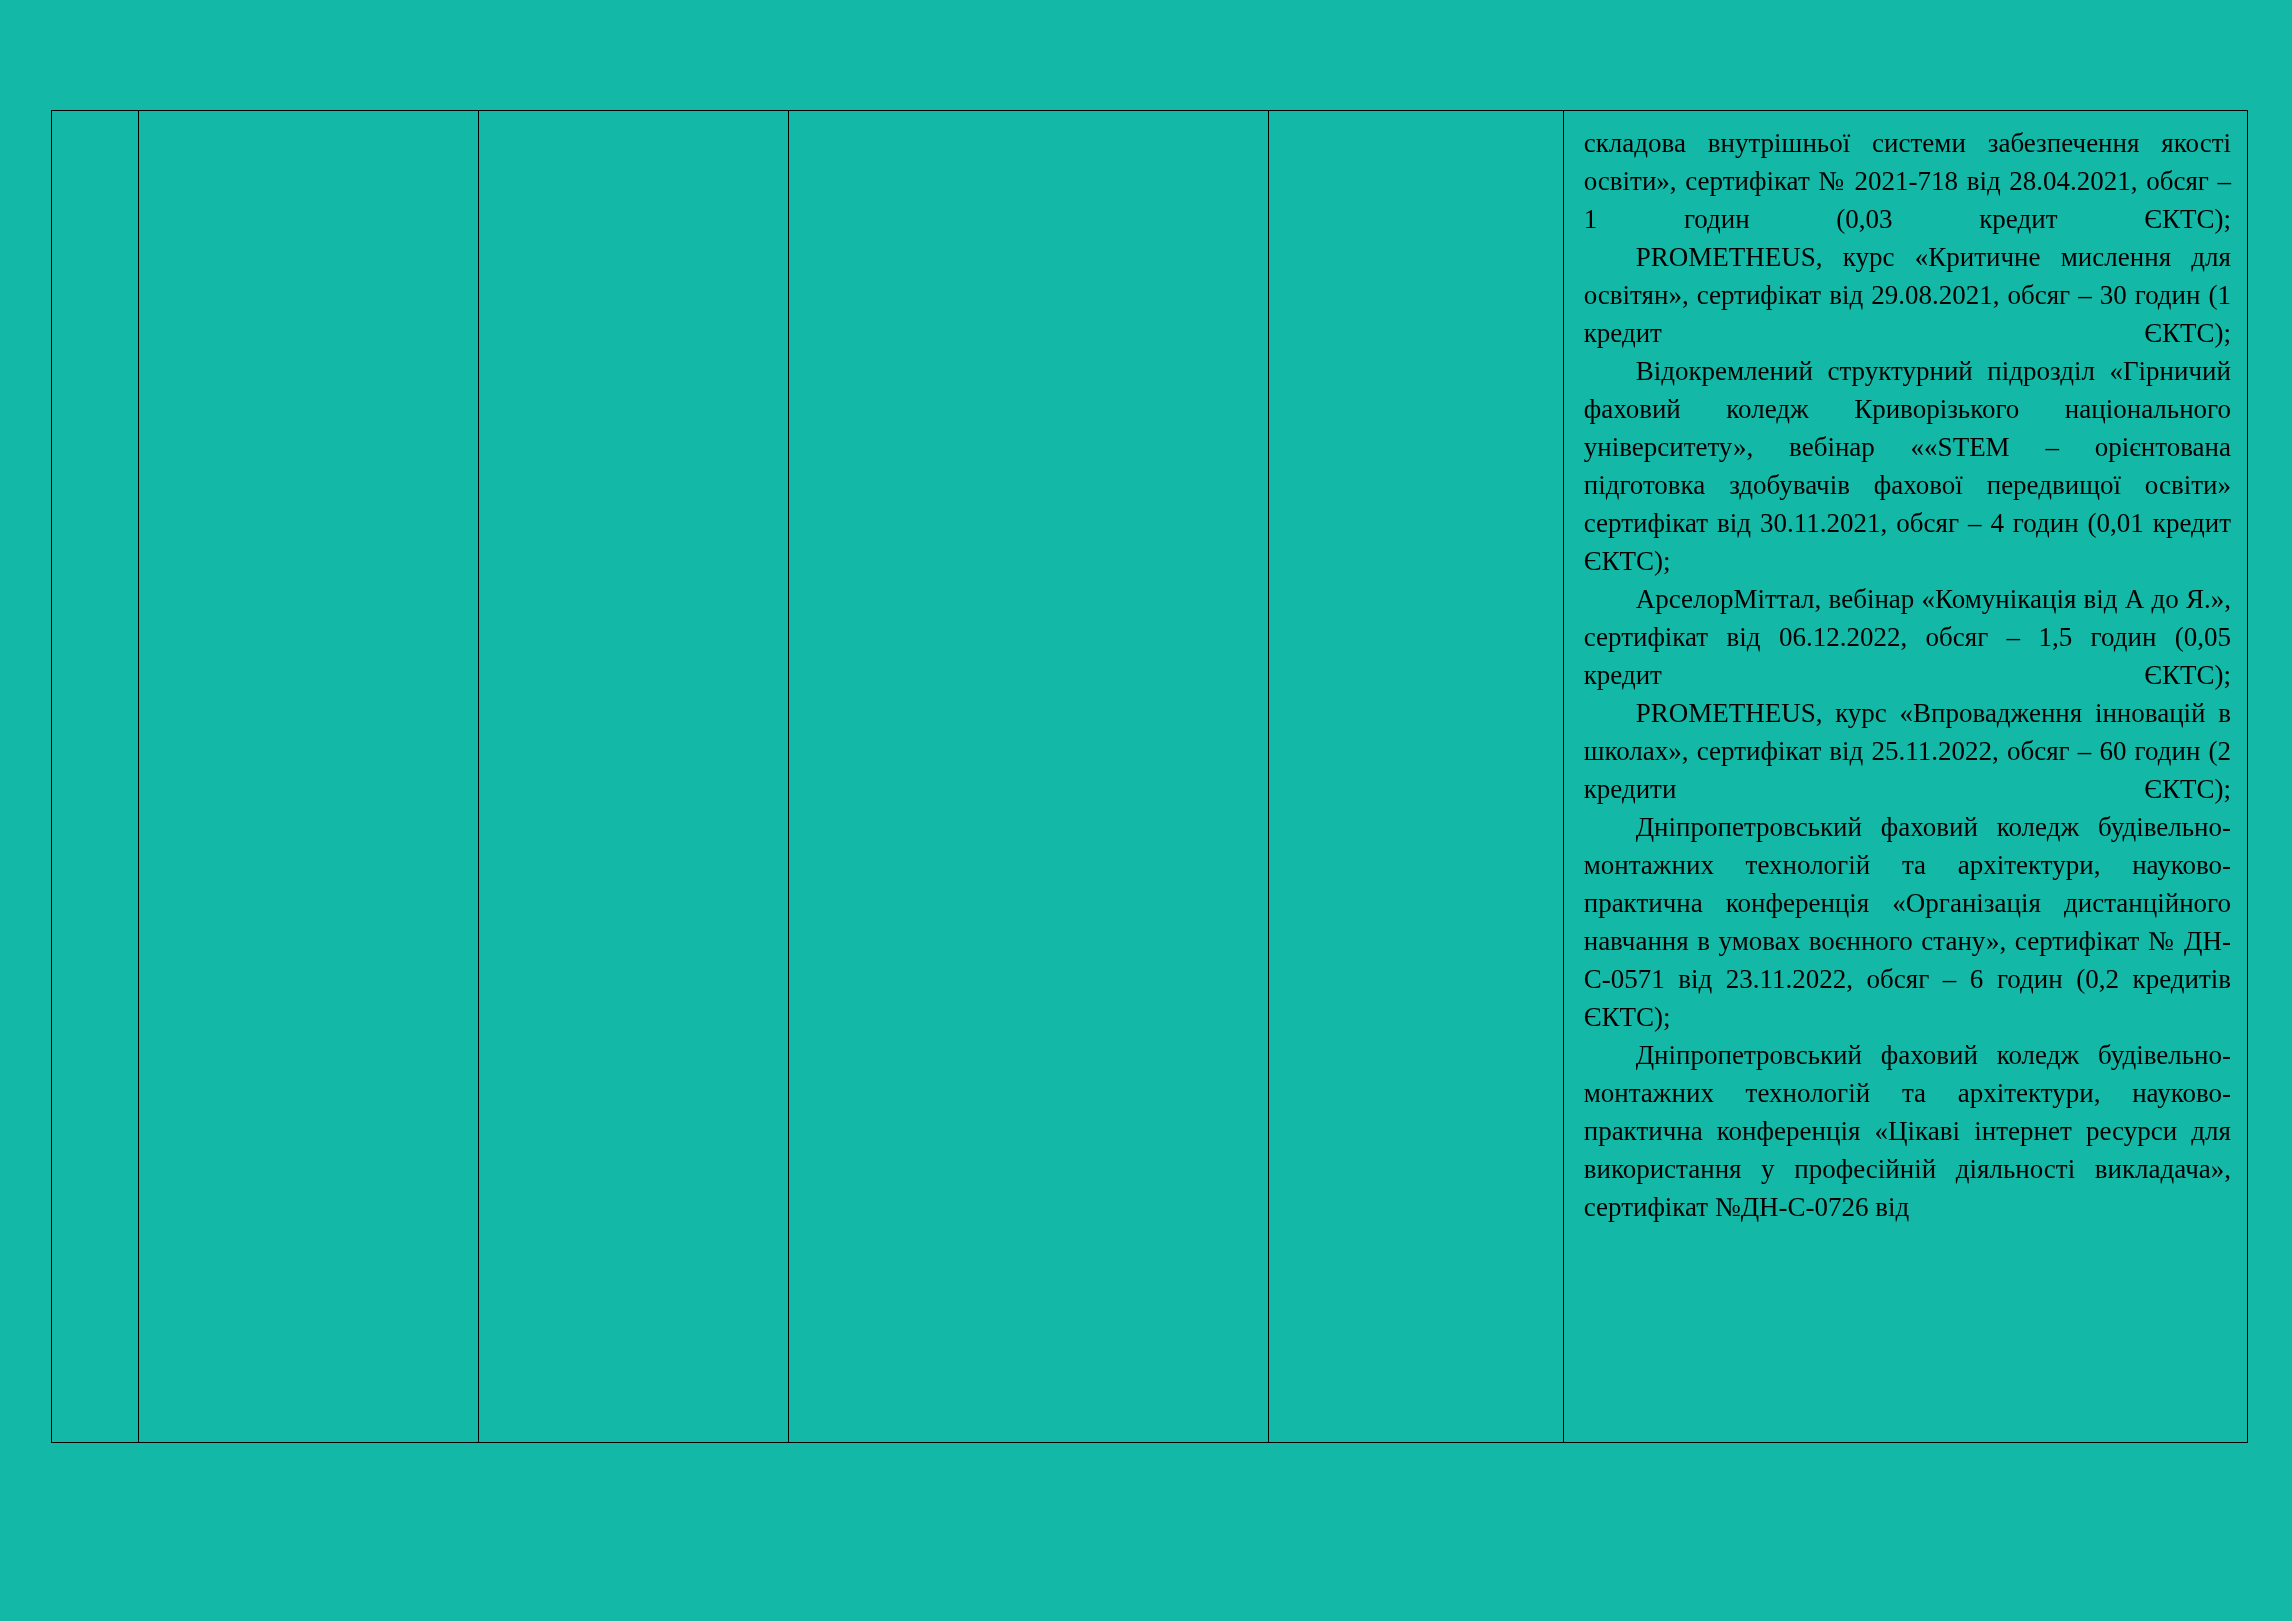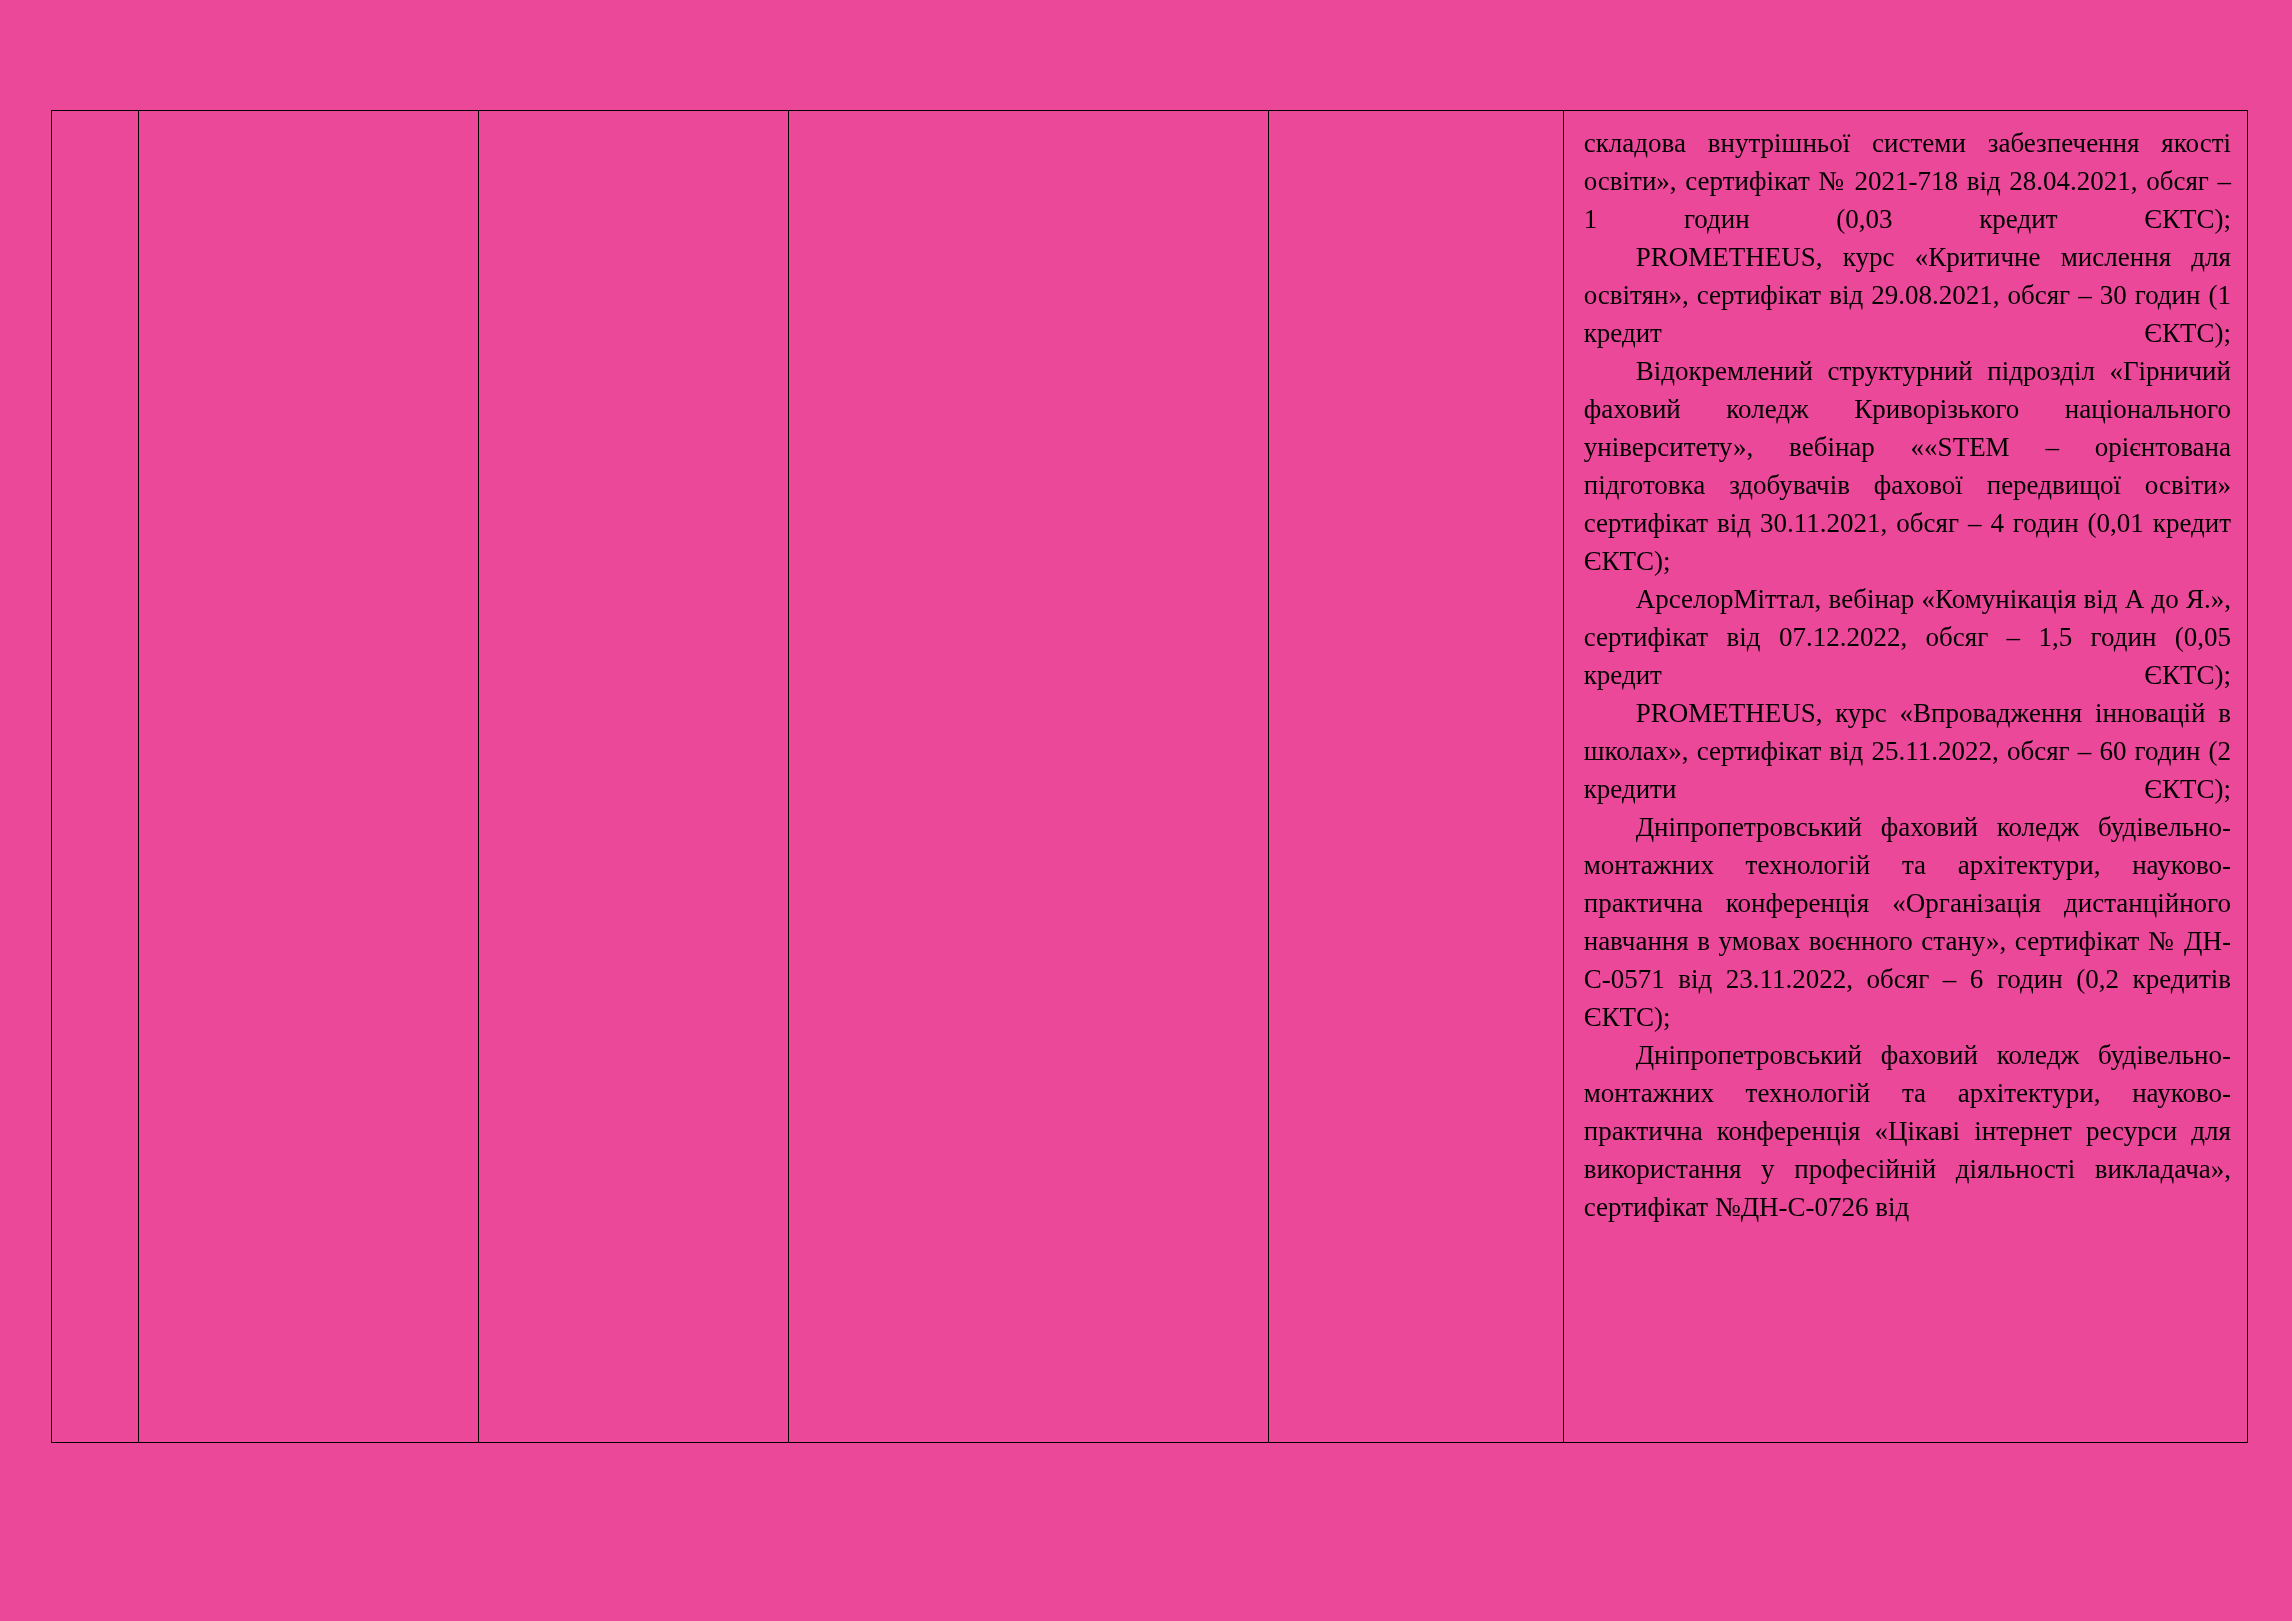--- a/index.html
+++ b/index.html
@@ -11,21 +11,21 @@
     width: 2293px;
     height: 1622px;
     font-family: "Liberation Serif", serif;
     color: #000000;
     overflow: hidden;
   }
   .page {
     position: relative;
     width: 2293px;
     height: 1622px;
-    background: #ec4899;
+    background: #14b8a6;
     box-sizing: border-box;
   }
   .table-wrap {
     position: absolute;
     left: 51px;
     top: 110px;
     width: 2190px;
   }
   table.doc-table {
     border-collapse: collapse;
@@ -101,21 +101,21 @@
             <div class="cell-inner">
               <div class="cell-text"></div>
             </div>
           </td>
           <td class="col-6">
             <div class="cell-inner">
               <div class="cell-text" id="pd-text">
                   <p class="last-line-stretch">складова внутрішньої системи забезпечення якості освіти», сертифікат № 2021-718 від 28.04.2021, обсяг – 1 годин (0,03 кредит ЄКТС);</p>
                   <p class="indent last-line-stretch">PROMETHEUS, курс «Критичне мислення для освітян», сертифікат від 29.08.2021, обсяг – 30 годин (1 кредит ЄКТС);</p>
                   <p class="indent last-line-stretch">Відокремлений структурний підрозділ «Гірничий фаховий коледж Криворізького національного університету», вебінар ««STEM – орієнтована підготовка здобувачів фахової передвищої освіти» сертифікат від 30.11.2021, обсяг – 4 годин (0,01 кредит ЄКТС);</p>
-                  <p class="indent last-line-stretch">АрселорМіттал, вебінар «Комунікація від А до Я.», сертифікат від 07.12.2022, обсяг – 1,5 годин (0,05 кредит ЄКТС);</p>
+                  <p class="indent last-line-stretch">АрселорМіттал, вебінар «Комунікація від А до Я.», сертифікат від 06.12.2022, обсяг – 1,5 годин (0,05 кредит ЄКТС);</p>
                   <p class="indent last-line-stretch">PROMETHEUS, курс «Впровадження інновацій в школах», сертифікат від 25.11.2022, обсяг – 60 годин (2 кредити ЄКТС);</p>
                   <p class="indent last-line-stretch">Дніпропетровський фаховий коледж будівельно-монтажних технологій та архітектури, науково-практична конференція «Організація дистанційного навчання в умовах воєнного стану», сертифікат № ДН-С-0571 від 23.11.2022, обсяг – 6 годин (0,2 кредитів ЄКТС);</p>
                   <p class="indent ">Дніпропетровський фаховий коледж будівельно-монтажних технологій та архітектури, науково-практична конференція «Цікаві інтернет ресурси для використання у професійній діяльності викладача», сертифікат №ДН-С-0726 від</p>
                 </div>
             </div>
           </td>
         </tr>
       </tbody>
     </table>
   </div>

